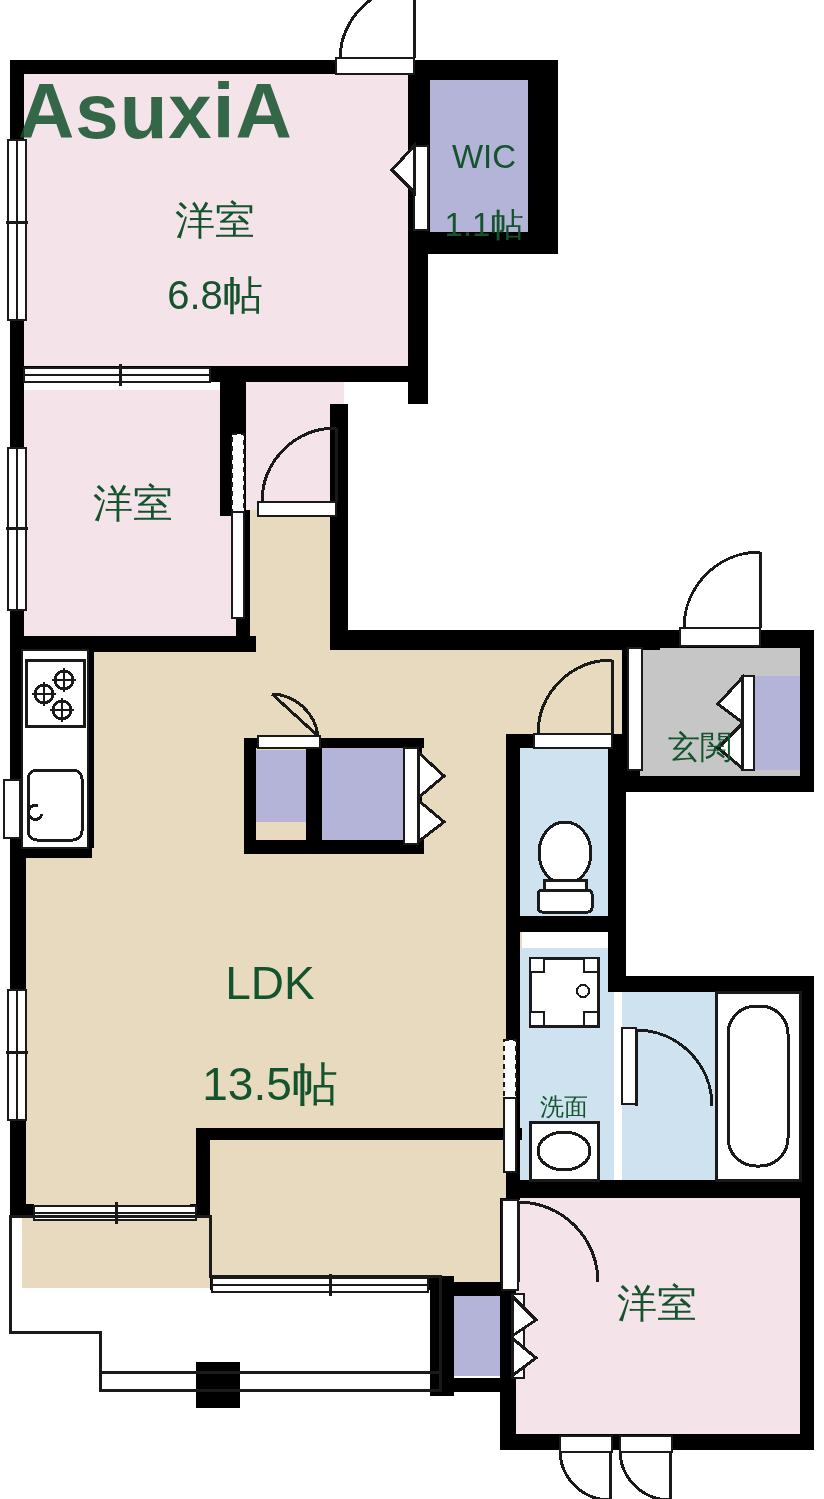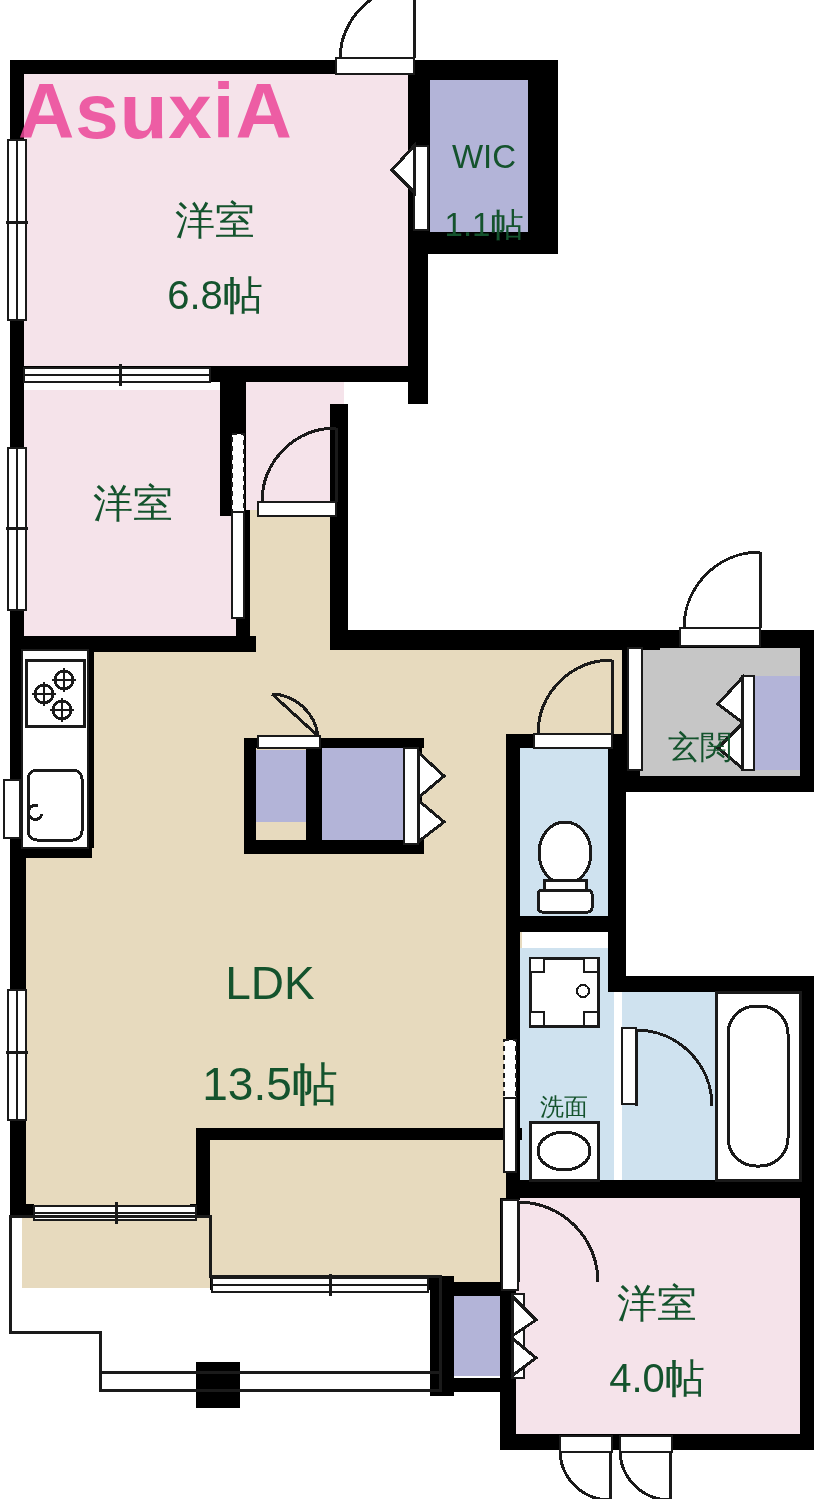--- a/index.html
+++ b/index.html
@@ -11,21 +11,21 @@
   .lbl{
     position:absolute;color:#14532d;text-align:center;
     font-family:"Liberation Sans","DejaVu Sans",sans-serif;
     white-space:pre;line-height:1.05;pointer-events:none;
   }
   .lbl .l1{display:block;}
   .lbl .l2{display:block;}
   #wm{
     position:absolute;left:18px;top:66px;
     font-size:78px;font-weight:bold;letter-spacing:1px;
-    color:#ec4899;opacity:.86;pointer-events:none;
+    color:#14532d;opacity:.86;pointer-events:none;
     font-family:"Liberation Sans","DejaVu Sans",sans-serif;
   }
 </style>
 </head>
 <body>
 
 <div id="plan">
   <svg id="svg" width="824" height="1499" viewBox="0 0 824 1499" xmlns="http://www.w3.org/2000/svg" shape-rendering="crispEdges">
 
     <rect x="0" y="0" width="824" height="1499" fill="#ffffff"></rect>
@@ -355,16 +355,15 @@
     <span class="l1" style="font-size:32px;">玄関</span>
   </div>
 
   <div class="lbl" style="left:511px;top:1060px;width:106px;">
     <span class="l1" style="font-size:24px;">洗面</span>
   </div>
 
 
   <div class="lbl" style="left:557px;top:1248px;width:200px;">
     <span class="l1" style="font-size:40px;">洋室</span>
-    <span class="l2" style="font-size:40px;">4.0帖</span>
   </div>
 
 </div>
 
 </body></html>

